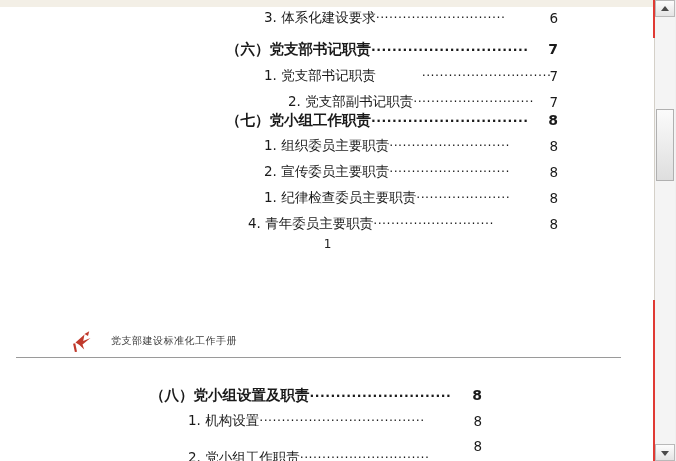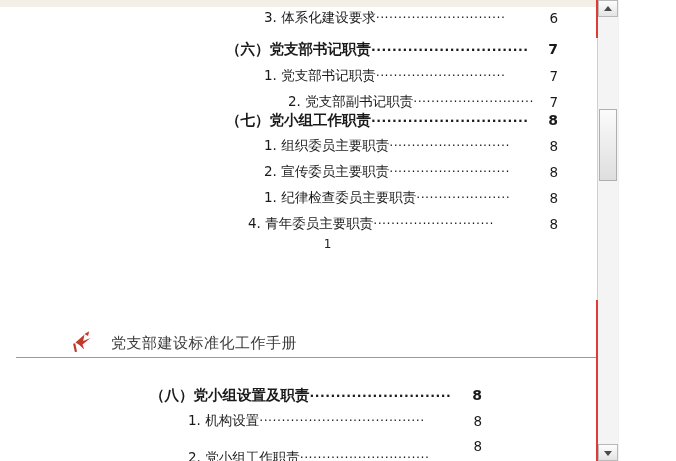--- a/index.html
+++ b/index.html
@@ -8,21 +8,21 @@
     background: #ffffff;
   }
   body {
     width: 676px;
     height: 461px;
     overflow: hidden;
     font-family: "DejaVu Sans", "Liberation Sans", sans-serif;
   }
   .viewer {
     position: relative;
-    width: 619px;
+    width: 676px;
     height: 461px;
     background: #84cc16;
     overflow: hidden;
   }
   
   .top-strip {
     position: absolute;
     top: 0; left: 0;
     width: 676px;
     height: 7px;
@@ -189,21 +189,21 @@
     position: absolute;
     left: 55px;
     top: 0px;
     width: 26px;
     height: 26px;
   }
   .run-head-text {
     position: absolute;
     left: 95px;
     top: 6px;
-    font-size: 15px;
+    font-size: 10px;
     color: #3b3b3b;
     letter-spacing: 0.5px;
   }
 </style>
 </head>
 <body>
 
 <div class="viewer">
 
   <div class="top-strip"></div>
@@ -216,21 +216,21 @@
       <div class="entry lvl2" style="left: 264px; top: 9px;">
         <span class="label">3. 体系化建设要求</span>
         <span class="dots" style="width: 154.328px;">·····························</span>
       </div>
       <div class="pagenum" style="left: 538px; top: 10px;">6</div>
       <div class="entry lvl1" style="left: 226px; top: 40px;">
         <span class="label">（六）党支部书记职责</span>
         <span class="dots" style="width: 159px;">······························</span>
       </div>
       <div class="pagenum bold" style="left: 538px; top: 41px;">7</div>
-      <div class="entry lvl2" style="left: 264px; top: 67px;">
+      <div class="entry lvl2" style="left: 264px; top: 67px; gap: 46px;">
         <span class="label">1. 党支部书记职责</span>
         <span class="dots" style="width: 154.328px;">·····························</span>
       </div>
       <div class="pagenum" style="left: 538px; top: 68px;">7</div>
       <div class="entry lvl2" style="left: 264px; top: 93px; margin-left: 24px;">
         <span class="label">2. 党支部副书记职责</span>
         <span class="dots" style="width: 140.828px;">···························</span>
       </div>
       <div class="pagenum" style="left: 538px; top: 94px;">7</div>
       <div class="entry lvl1" style="left: 226px; top: 111px;">

